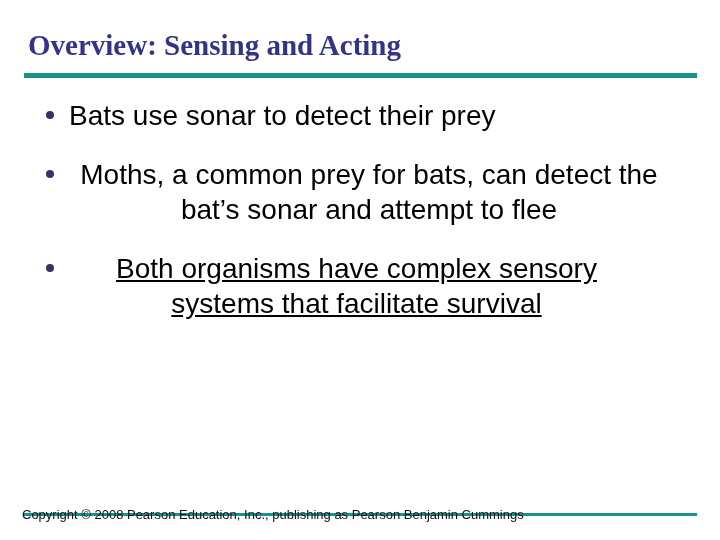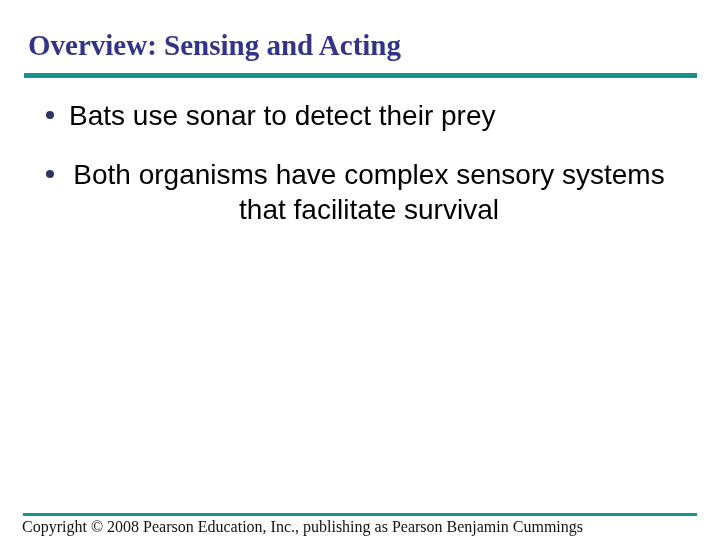--- a/index.html
+++ b/index.html
@@ -75,23 +75,23 @@
     position: absolute;
     left: 23px;
     top: 513px;
     width: 674px;
     height: 3px;
     background: var(--rule-color, #19928C);
   }
   .footer-copyright {
     position: absolute;
     left: 22px;
-    top: 519px;
-    font-family: Liberation Serif, serif;
-    font-size: 16px;
+    top: 507px;
+    font-family: Liberation Sans, sans-serif;
+    font-size: 13px;
     line-height: 16px;
     color: #111111;
     white-space: nowrap;
   }
 </style>
 </head>
 <body style="--title-color: #333388; --rule-color: #19928C; --dot-color: #333366; --body-color: #000000;">
 
 <div class="slide">
 
@@ -99,20 +99,24 @@
 
   <div class="rule-top"></div>
 
   <ul class="bullet-list">
     <li class="bullet-item">
       <span class="bullet-dot"></span>
       <span class="bullet-text">Bats use sonar to detect their prey</span>
     </li>
     <li class="bullet-item">
       <span class="bullet-dot"></span>
+      <span class="bullet-text">Moths, a common prey for bats, can detect the bat’s sonar and attempt to flee</span>
+    </li>
+    <li class="bullet-item">
+      <span class="bullet-dot"></span>
       <span class="bullet-text">Both organisms have complex sensory systems that facilitate survival</span>
     </li>
   </ul>
 
   <div class="rule-bottom"></div>
 
   <div class="footer-copyright">Copyright © 2008 Pearson Education, Inc., publishing as Pearson Benjamin Cummings</div>
 
 </div>
 

